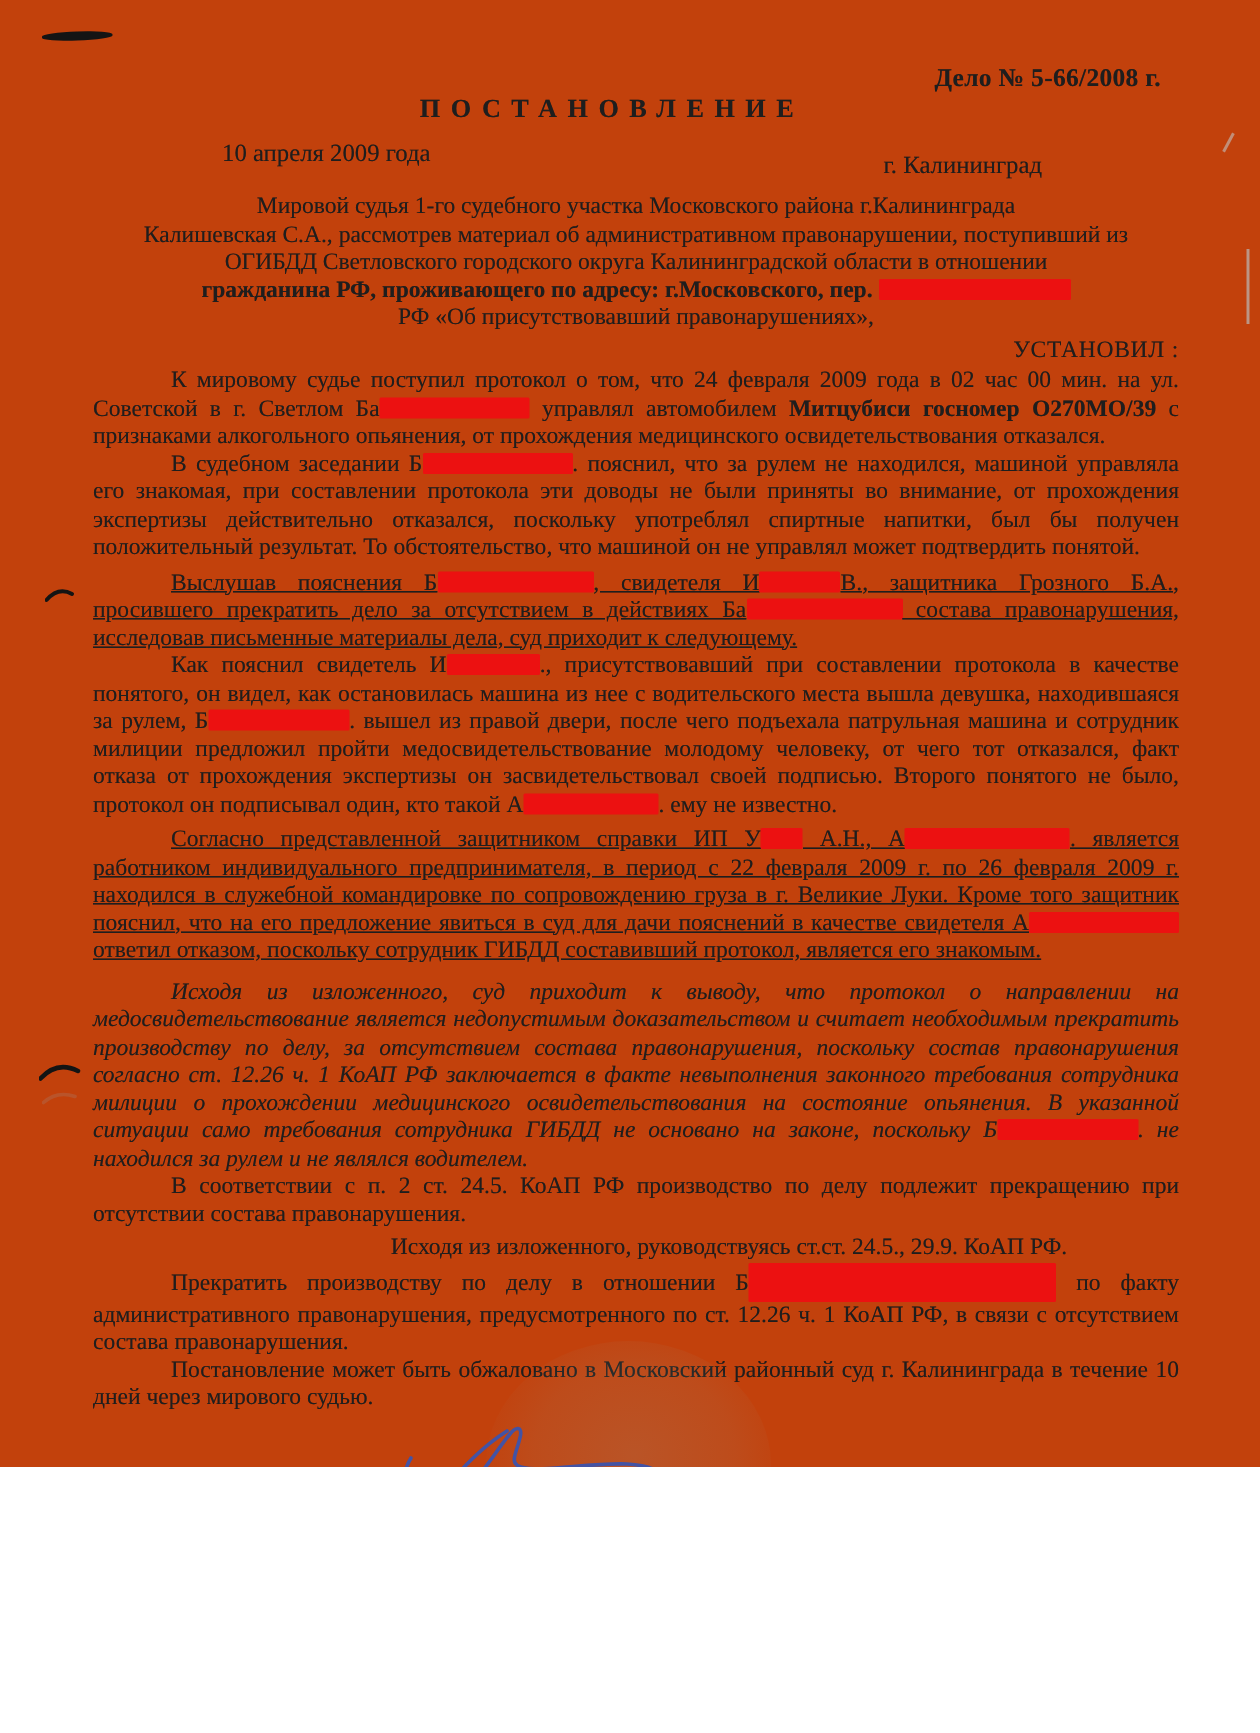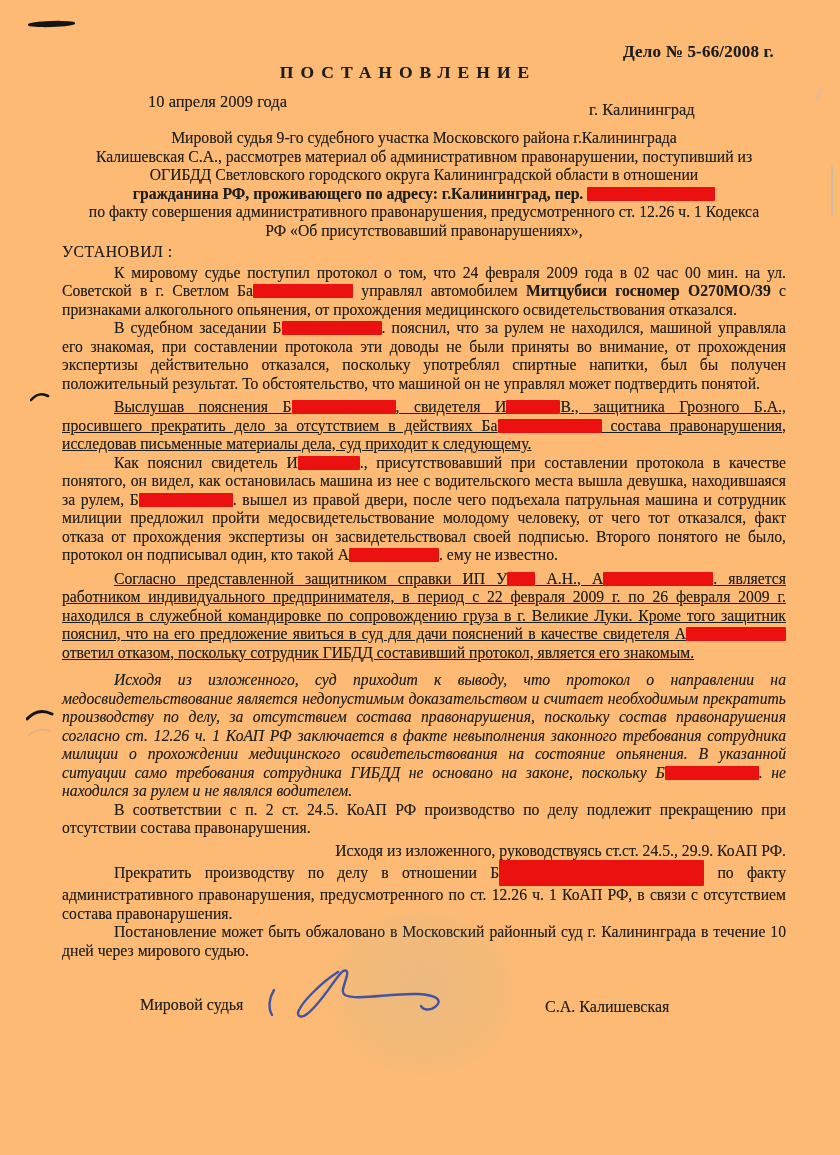--- a/index.html
+++ b/index.html
@@ -10,22 +10,22 @@
   }
   *{box-sizing:border-box;}
   html,body{margin:0;padding:0;}
   body{
     width:840px;height:1155px;
     background:#ffffff;
     font-family:"Liberation Serif","DejaVu Serif",serif;
     color:var(--ink);
   }
   .page{
-    position:relative;width:840px;height:1155px;overflow:hidden;
-    background:#fdba74;
+    position:relative;width:840px;height:978px;overflow:hidden;
+    background:#c2410c;
     text-shadow:0 0 .4px rgba(20,20,20,.45);
   }
 
   
   .artifact{position:absolute;pointer-events:none;}
   .a-dash{left:28px;top:21px;width:47px;height:6px;background:#141414;border-radius:60%/50%;transform:rotate(-2deg);}
   .a-tick1{left:30px;top:392px;}
   .a-tick2{left:26px;top:709px;}
   .a-tick2-ghost{left:28px;top:727px;opacity:.22;}
   .a-edge{left:831px;top:166px;width:2px;height:50px;background:#b9b9b9;opacity:.7;}
@@ -38,26 +38,26 @@
   .doc-date{position:absolute;top:92px;left:148px;font-size:16.5px;font-weight:normal;}
   .doc-place{position:absolute;top:100px;left:589px;font-size:16.5px;}
 
   
   .doc-body{
     position:absolute;top:129px;left:62px;width:724px;
     font-size:15.7px;line-height:18.5px;
   }
   .blk{margin:0;}
   .line{text-align:center;white-space:nowrap;}
-  .heading{text-align:left;margin:3px 0 2px;letter-spacing:.5px;}
+  .heading{text-align:right;margin:3px 0 2px;letter-spacing:.5px;}
   .heading.big-gap{margin:16px 0 20px;}
   .para{text-align:justify;text-indent:52px;}
   .para.gap{margin-top:5px;text-decoration:underline;}
   .para.gap2{margin-top:9px;font-style:italic;}
-  .para.quote-ind{text-align:right;text-indent:124px;margin-top:4px;}
+  .para.quote-ind{text-align:center;text-indent:124px;margin-top:4px;}
   .b{font-weight:bold;}
   .redact{
     display:inline-block;height:14px;background:var(--red);
     vertical-align:-2px;border-radius:1px;
   }
 
   
   .sig-row{position:relative;height:80px;margin-top:16px;}
   .sig-left{position:absolute;left:78px;top:20px;font-size:16px;}
   .sig-right{position:absolute;left:483px;top:22px;font-size:16px;}
@@ -86,25 +86,24 @@
   <div class="artifact a-edge"></div>
   <div class="artifact a-slash"></div>
 
   <div class="case-no">Дело № 5-66/2008 г.</div>
   <div class="doc-title">ПОСТАНОВЛЕНИЕ</div>
   <div class="doc-date">10 апреля  2009 года</div>
   <div class="doc-place">г. Калининград</div>
 
   <div class="doc-body" id="doc-body">
 
-  <div class="blk line"><span>Мировой судья 9-го судебного участка Московского района г.Калининграда</span></div>
+  <div class="blk line"><span>Мировой судья 1-го судебного участка Московского района г.Калининграда</span></div>
       <div class="blk line"><span>Калишевская С.А.,  рассмотрев материал об административном правонарушении, поступивший из</span></div>
       <div class="blk line"><span>ОГИБДД Светловского городского округа Калининградской области в отношении</span></div>
-      <div class="blk line"><span class="b">гражданина РФ, проживающего  по адресу: г.Калининград, пер. </span><span class="redact" style="width: 128px;"></span></div>
-      <div class="blk line"><span>по факту совершения административного правонарушения, предусмотренного ст. 12.26  ч. 1 Кодекса</span></div>
+      <div class="blk line"><span class="b">гражданина РФ, проживающего  по адресу: г.Московского, пер. </span><span class="redact" style="width: 128px;"></span></div>
       <div class="blk line"><span>РФ «Об присутствовавший правонарушениях»,</span></div>
       <div class="blk heading"><span>УСТАНОВИЛ :</span></div>
       <div class="blk para"><span>К мировому судье поступил протокол о том, что 24 февраля 2009 года в 02 час 00 мин. на ул. Советской в г. Светлом Ба</span><span class="redact" style="width: 100px;"></span><span> управлял автомобилем  </span><span class="b">Митцубиси госномер О270МО/39</span><span> с признаками алкогольного опьянения, от прохождения медицинского освидетельствования отказался.</span></div>
       <div class="blk para"><span>В судебном заседании  Б</span><span class="redact" style="width: 100px;"></span><span>. пояснил, что за рулем не находился, машиной управляла его знакомая,  при составлении протокола  эти доводы не были приняты во внимание, от прохождения экспертизы действительно отказался, поскольку употреблял спиртные напитки, был бы получен  положительный  результат.  То  обстоятельство,  что  машиной  он  не  управлял  может подтвердить понятой.</span></div>
       <div class="blk para gap"><span>Выслушав пояснения  Б</span><span class="redact" style="width: 104px;"></span><span>,  свидетеля   И</span><span class="redact" style="width: 54px;"></span><span>В., защитника Грозного Б.А., просившего прекратить дело за отсутствием в действиях Ба</span><span class="redact" style="width: 104px;"></span><span> состава правонарушения, исследовав письменные материалы дела, суд приходит к следующему.</span></div>
       <div class="blk para"><span>Как пояснил свидетель И</span><span class="redact" style="width: 62px;"></span><span>., присутствовавший при составлении протокола в качестве понятого, он видел, как остановилась машина из нее с водительского места вышла девушка, находившаяся за рулем, Б</span><span class="redact" style="width: 94px;"></span><span>. вышел из правой двери, после чего подъехала патрульная машина и сотрудник милиции предложил пройти медосвидетельствование молодому человеку, от чего тот отказался, факт отказа от  прохождения экспертизы он засвидетельствовал своей подписью. Второго понятого не было, протокол он подписывал один, кто такой  А</span><span class="redact" style="width: 90px;"></span><span>. ему не известно.</span></div>
       <div class="blk para gap"><span>Согласно представленной защитником справки ИП У</span><span class="redact" style="width: 28px;"></span><span> А.Н.,   А</span><span class="redact" style="width: 110px;"></span><span>. является работником индивидуального предпринимателя,  в период с 22 февраля 2009 г. по 26 февраля 2009 г. находился в служебной командировке по сопровождению груза в г. Великие Луки. Кроме того защитник пояснил, что на его предложение явиться  в суд для дачи пояснений в качестве свидетеля А</span><span class="redact" style="width: 100px;"></span><span> ответил отказом, поскольку сотрудник ГИБДД составивший протокол, является его знакомым.</span></div>
       <div class="blk para gap2"><span>Исходя  из  изложенного,  суд    приходит  к  выводу,  что  протокол  о  направлении  на медосвидетельствование  является  недопустимым  доказательством  и  считает  необходимым прекратить  производству  по  делу,  за  отсутствием  состава  правонарушения,  поскольку  состав правонарушения согласно ст. 12.26 ч. 1  КоАП РФ заключается в факте невыполнения законного требования сотрудника милиции о прохождении медицинского освидетельствования на состояние опьянения. В указанной ситуации само требования сотрудника ГИБДД не основано на законе, поскольку Б</span><span class="redact" style="width: 94px;"></span><span>. не находился за рулем и не являлся водителем.</span></div>
       <div class="blk para"><span>В соответствии с п. 2  ст. 24.5. КоАП РФ производство по делу подлежит прекращению при отсутствии состава правонарушения.</span></div>
       <div class="blk para quote-ind"><span>Исходя из изложенного, руководствуясь ст.ст. 24.5., 29.9.  КоАП РФ.</span></div>

